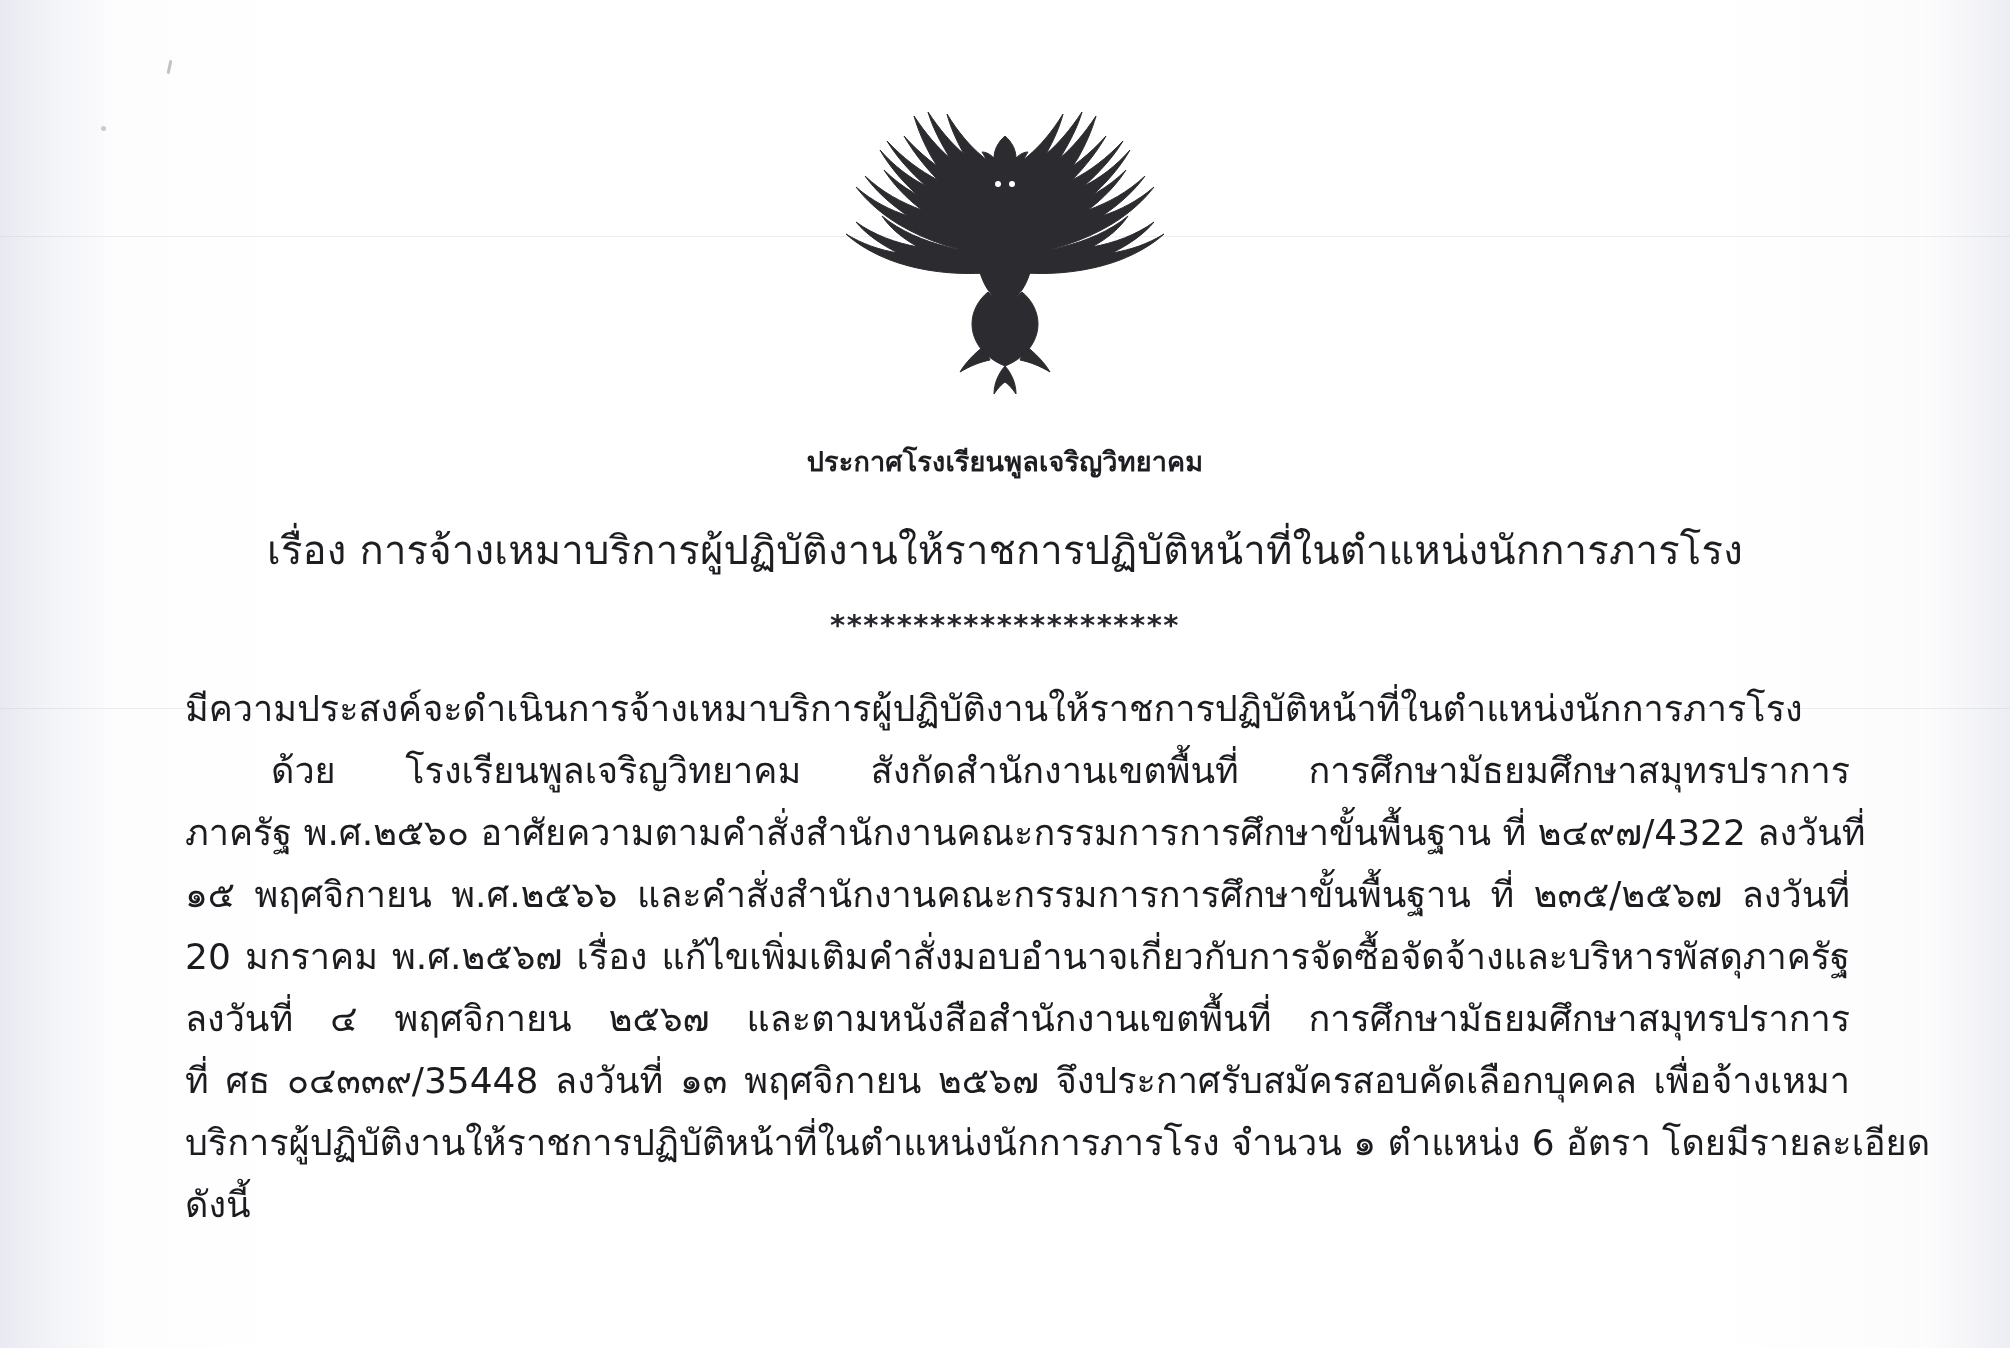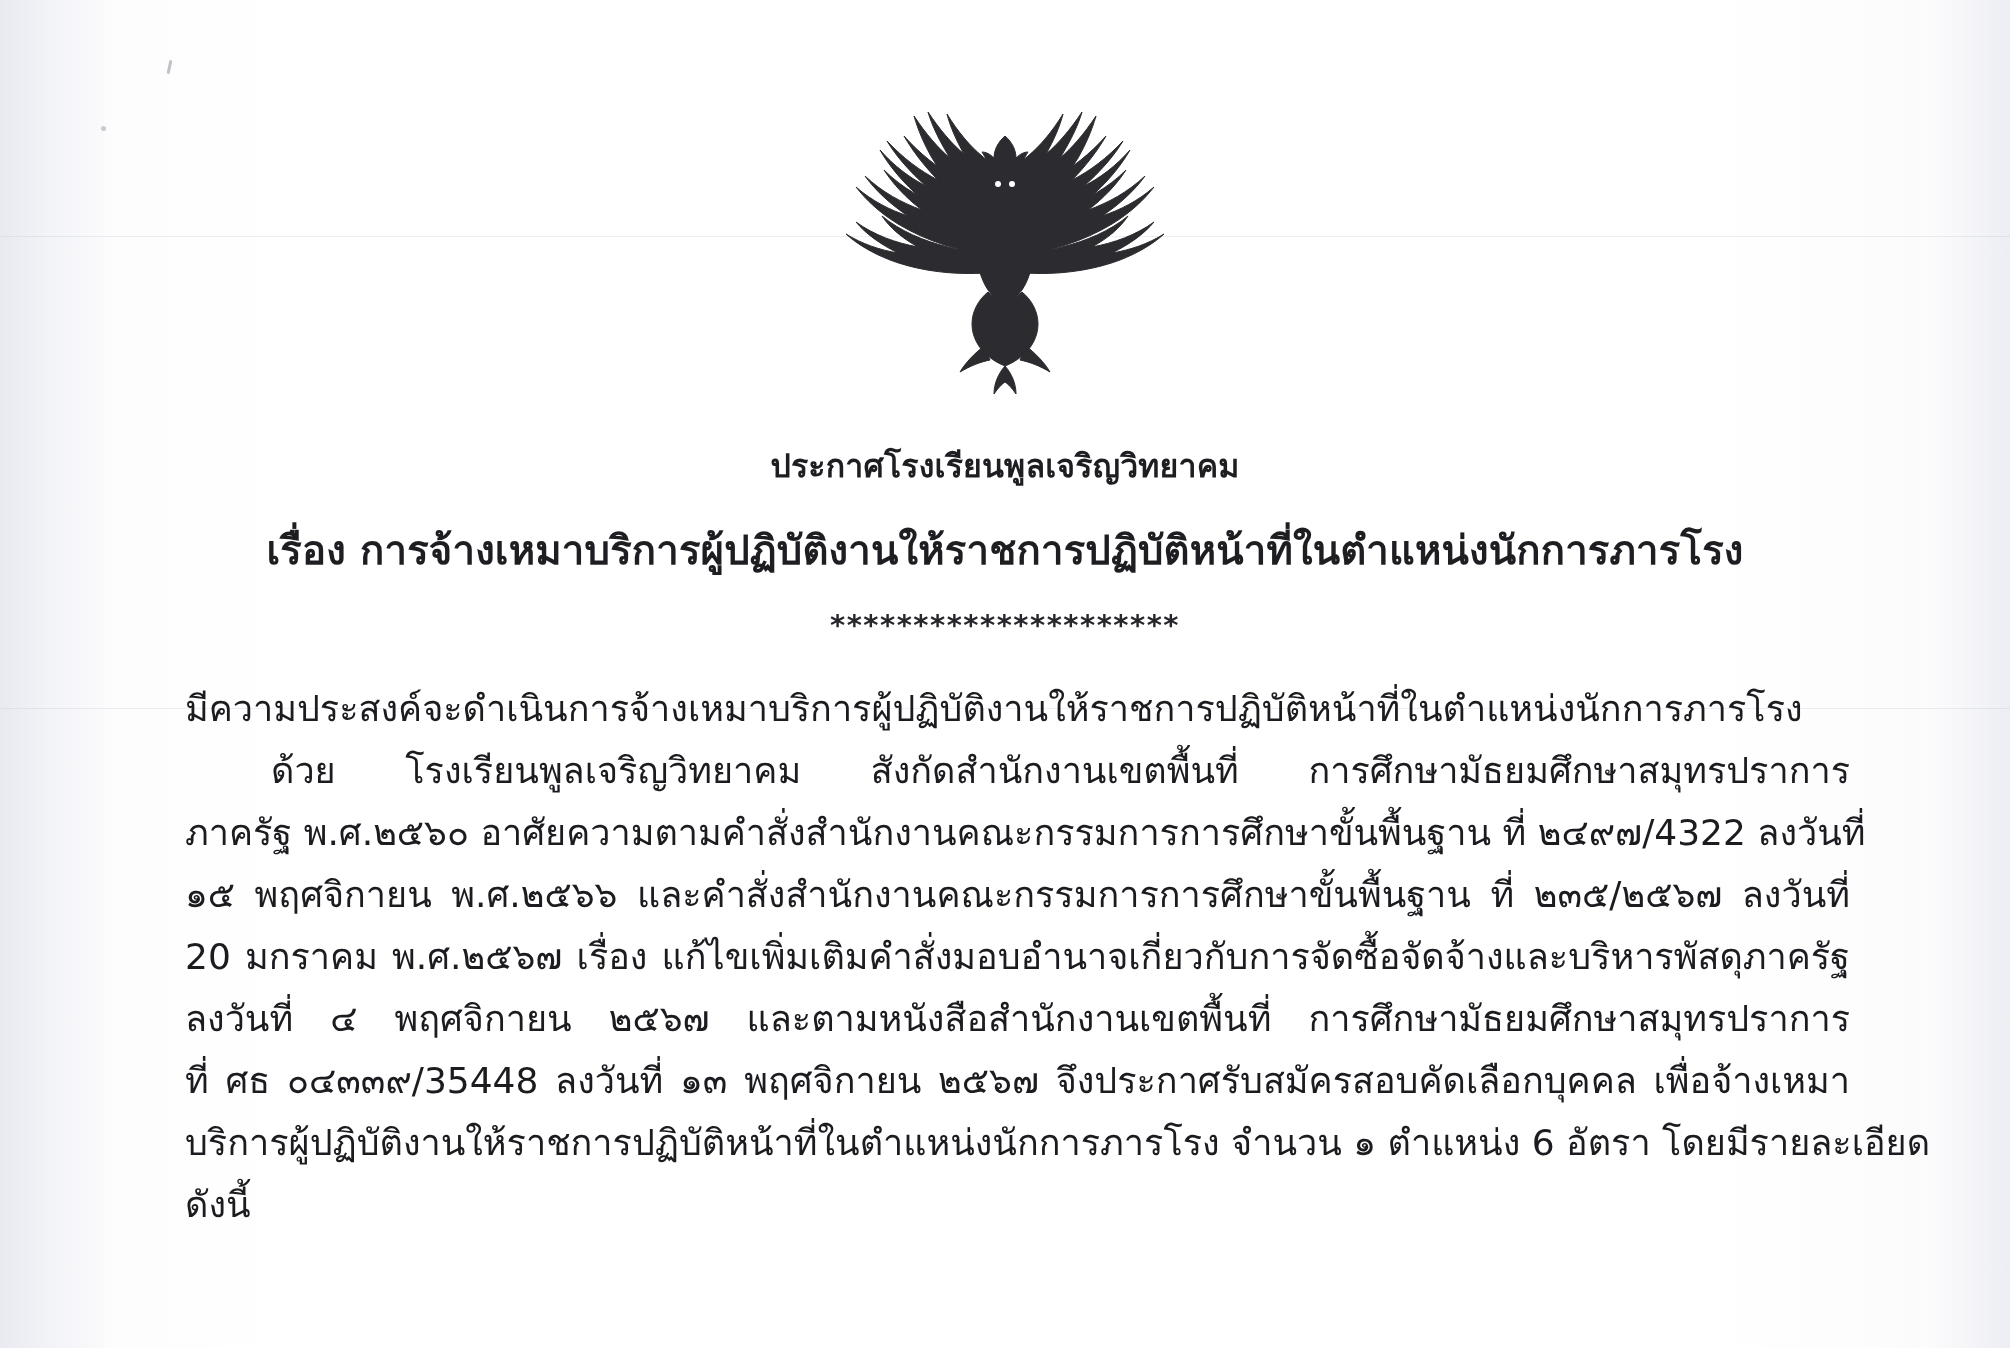--- a/index.html
+++ b/index.html
@@ -82,28 +82,28 @@
   .doc-title, .doc-subject, .doc-stars {
     position: absolute;
     left: 0;
     width: 2010px;
     text-align: center;
     color: #1d1d22;
     font-family: "DejaVu Sans", "Liberation Sans", sans-serif;
   }
   .doc-title {
     top: 440px;
-    font-size: 32px;
+    font-size: 27px;
     font-weight: 700;
     letter-spacing: .2px;
   }
   .doc-subject {
     top: 518px;
     font-size: 40px;
-    font-weight: 700;
+    font-weight: 400;
     letter-spacing: .2px;
     text-align: center;
   }
   .doc-stars {
     top: 608px;
     font-size: 29px;
     font-weight: 700;
     letter-spacing: 1.5px;
     color: #26262c;
   }

